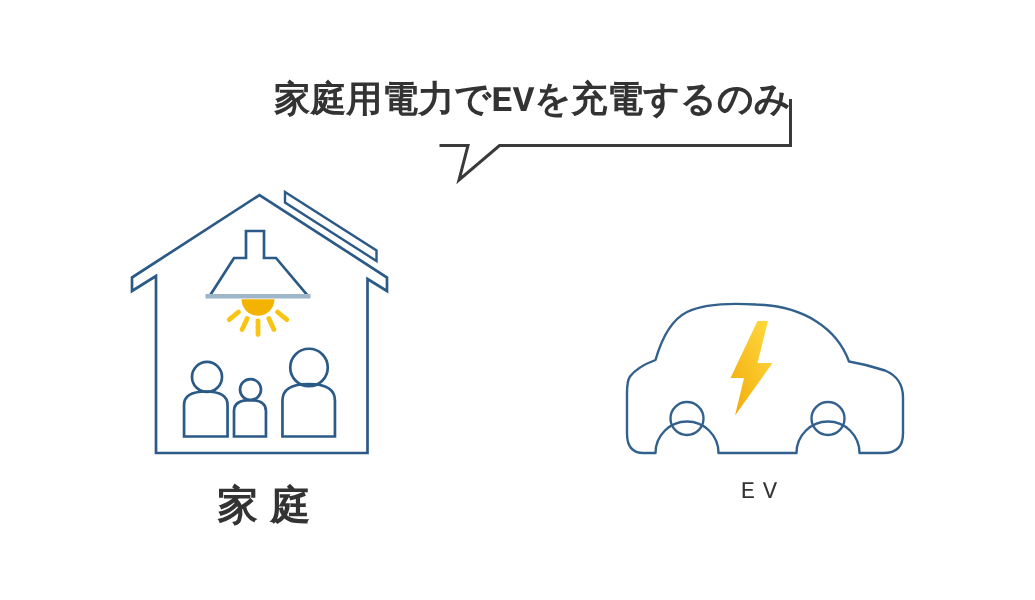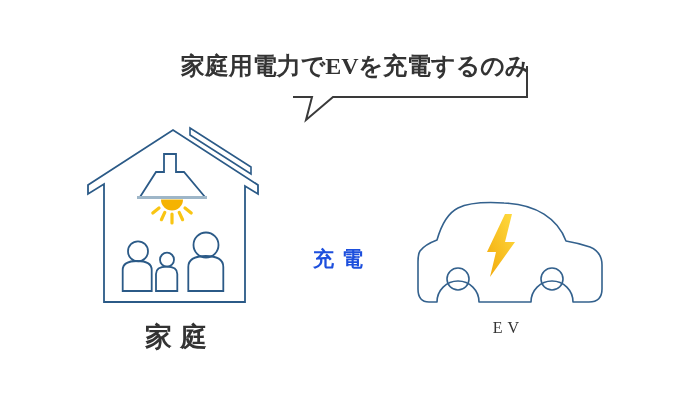--- a/index.html
+++ b/index.html
@@ -1,18 +1,18 @@
 <!DOCTYPE html>
 <html><head>
 <meta charset="utf-8">
 <style>
   html,body{margin:0;padding:0;background:#fff;}
   .canvas{
     position:relative;width:690px;height:400px;background:#ffffff;
-    font-family:Liberation Serif, serif;overflow:hidden;
+    font-family:Liberation Mono, monospace;overflow:hidden;
   }
   .abs{position:absolute;}
   .callout-title{
     left:178px;top:50px;width:354px;text-align:center;
     font-size:24px;font-weight:600;color:#333333;letter-spacing:0px;
     white-space:nowrap;
   }
   .charge-label{
     left:293px;top:245px;width:90px;text-align:center;
     font-size:21px;font-weight:700;color:#1d4fdd;letter-spacing:8px;text-indent:8px;
@@ -68,21 +68,20 @@
         <circle cx="58" cy="131.3" r="10"></circle>
         <path d="M 42.7,171 V 150 Q 42.7,141 57.2,141 Q 71.7,141 71.7,150 V 171 Z"></path>
         <circle cx="87" cy="139.7" r="7"></circle>
         <path d="M 76,171 V 154 Q 76,146.7 86.7,146.7 Q 97.3,146.7 97.3,154 V 171 Z"></path>
         <circle cx="126" cy="125" r="12.5"></circle>
         <path d="M 108.3,171 V 147 Q 108.3,136 125.8,136 Q 143.3,136 143.3,147 V 171 Z"></path>
       </g>
     </svg>
   </div>
 
-  <div class="abs charge-label">充電</div>
 
   <div class="abs" style="left:410px;top:195px;width:205px;height:115px;">
     <svg width="205" height="115" viewBox="0 0 205 115">
       <defs>
         <linearGradient id="boltGrad" x1="1" y1="0" x2="0" y2="1">
           <stop offset="0" stop-color="#ffdc41"></stop>
           <stop offset="1" stop-color="#f2a90a"></stop>
         </linearGradient>
       </defs>
 

